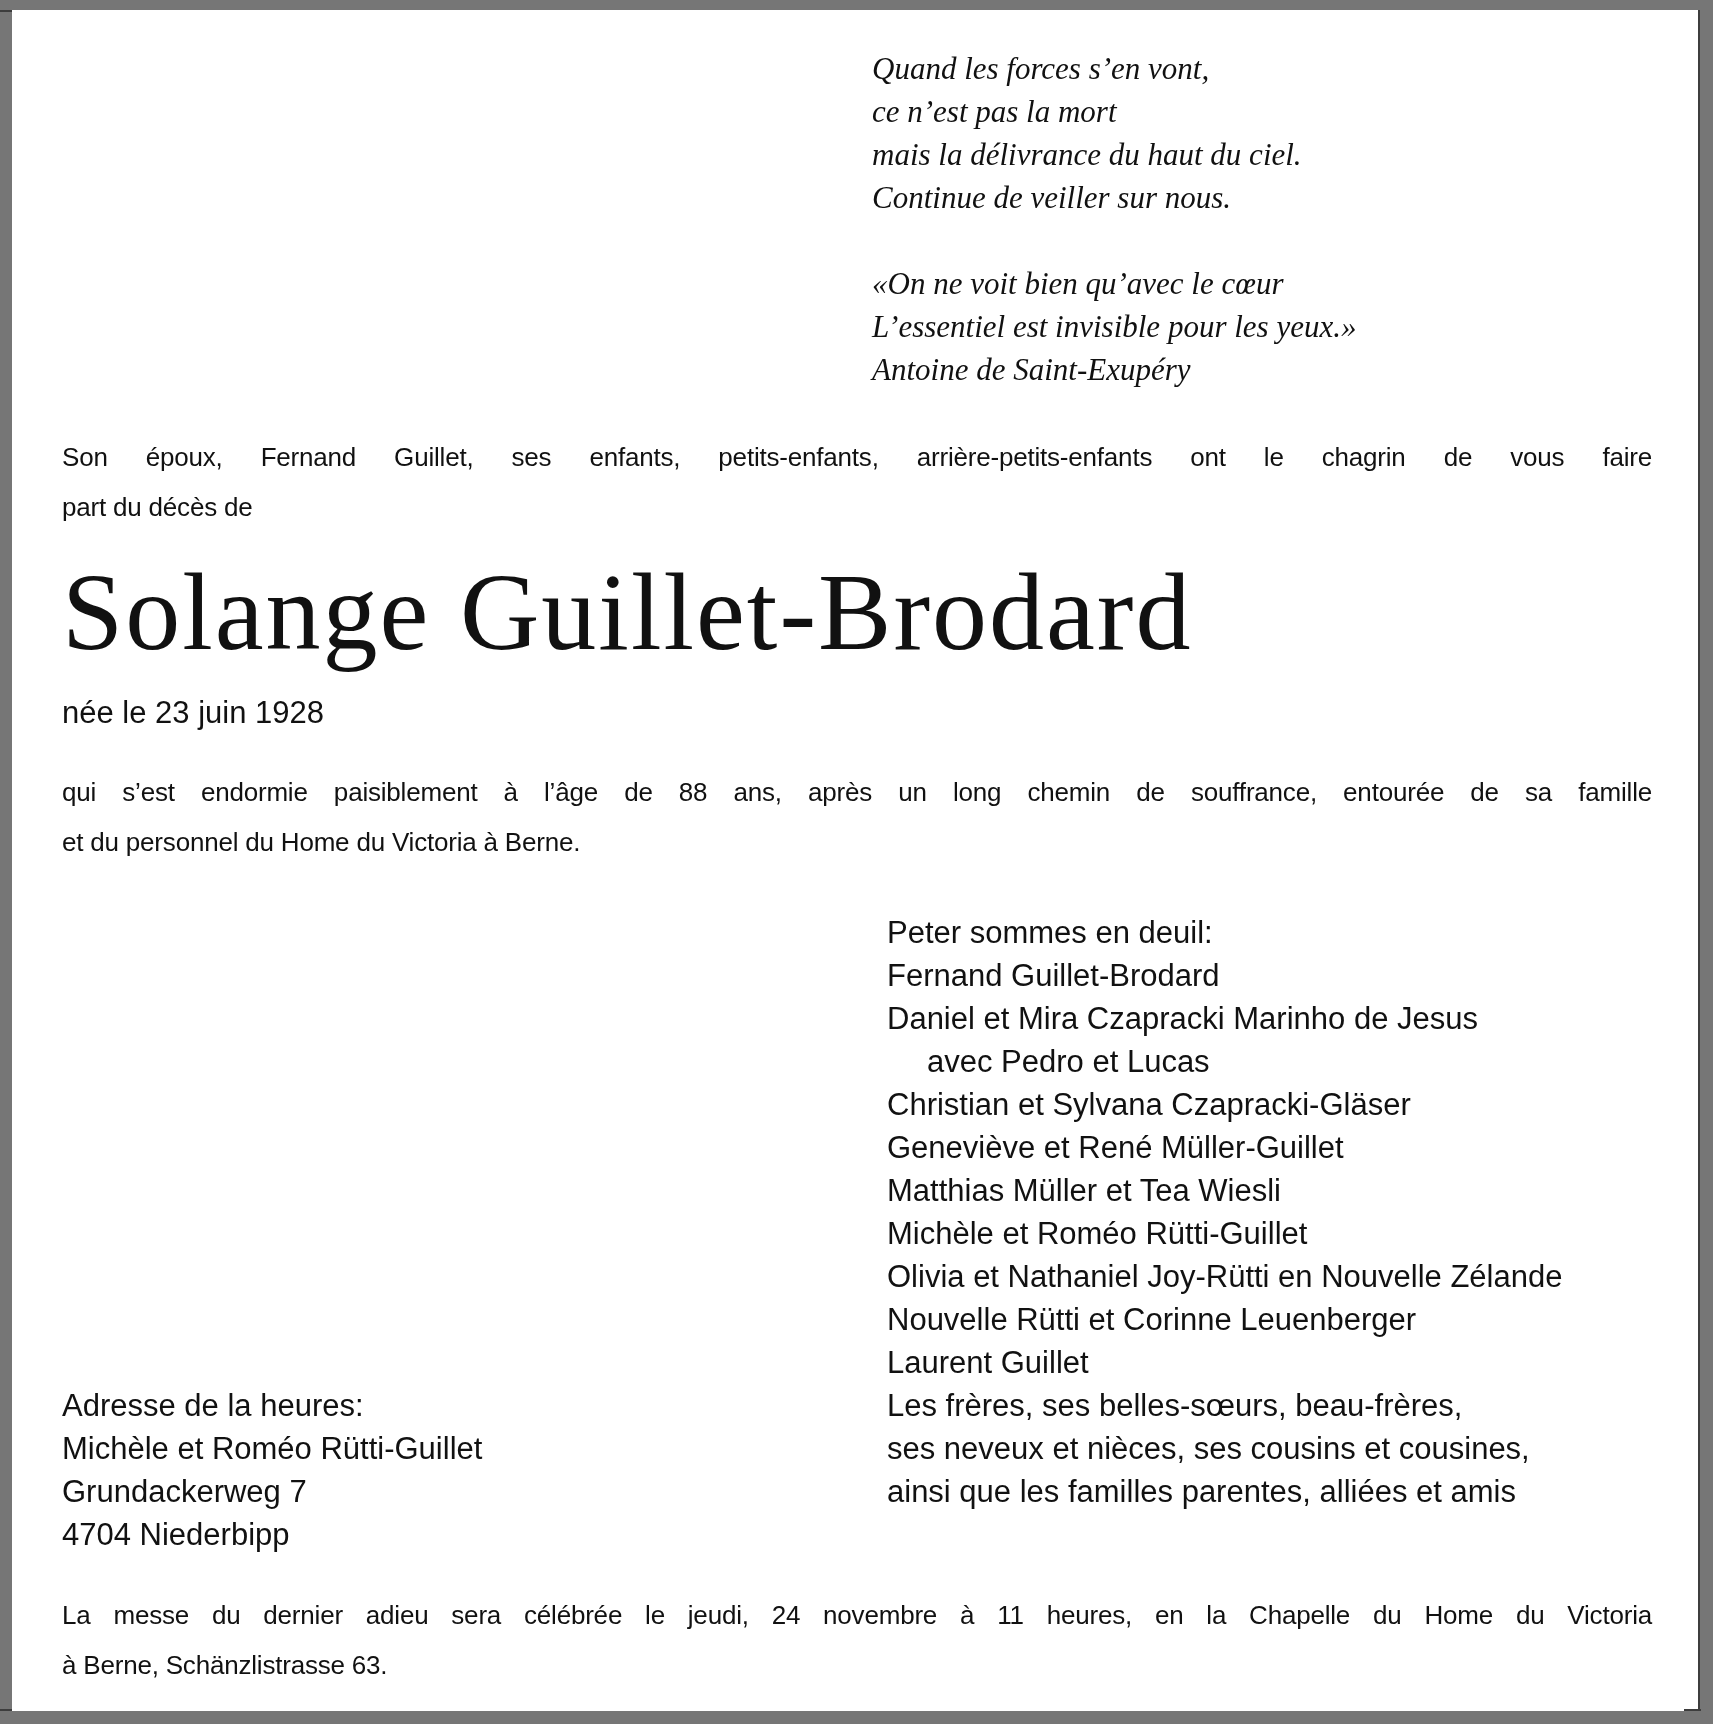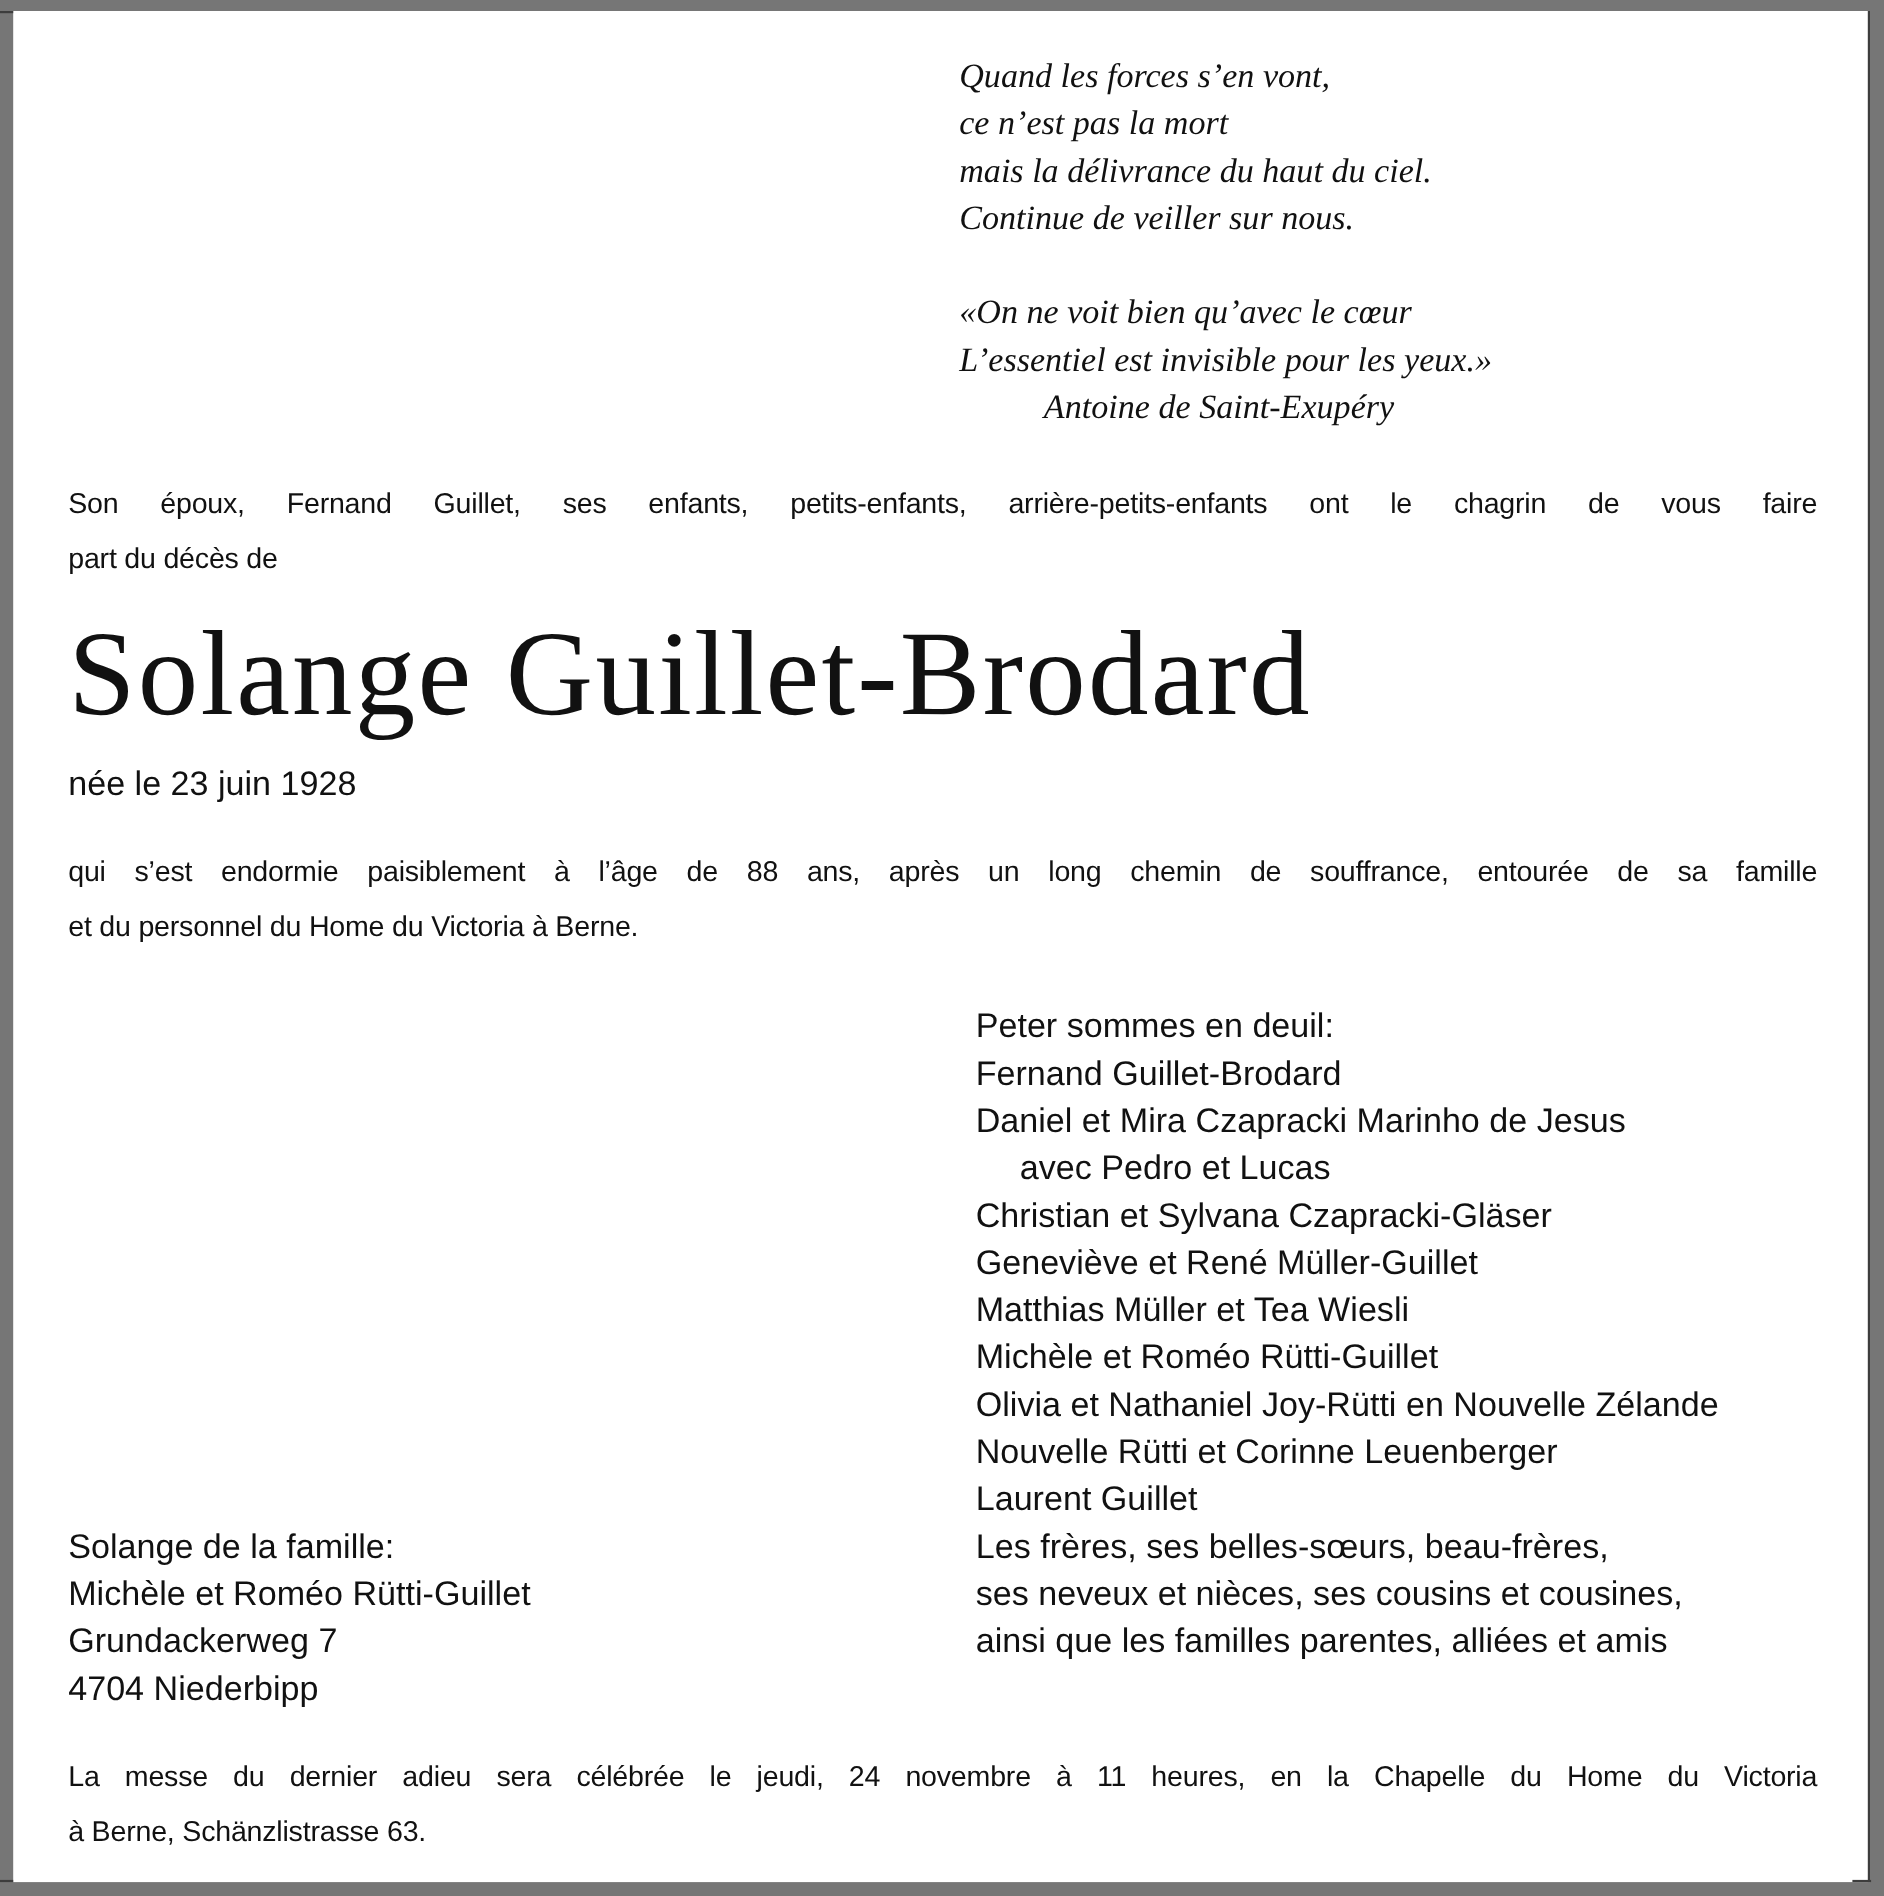--- a/index.html
+++ b/index.html
@@ -25,21 +25,21 @@
 
   
   .poem {
     position: absolute; left: 872px; top: 47px;
     font-family: "Liberation Serif", serif;
     font-style: italic;
     font-size: 31px; line-height: 43px;
     width: max-content;
   }
   .poem .pline { white-space: nowrap; min-height: 43px; }
-  .poem .attribution { text-align: center; padding-right: 12px; }
+  .poem .attribution { text-align: left; padding-right: 12px; }
 
   .para {
     position: absolute; left: 62px; width: 1590px;
     font-size: 26px; line-height: 50px; letter-spacing: -0.2px;
   }
   .announcement { top: 432px; }
   .passing      { top: 767px; }
   .service      { top: 1590px; }
   .jline { text-align: justify; text-align-last: justify; }
 
@@ -116,21 +116,21 @@
     <div class="mline">Michèle et Roméo Rütti-Guillet</div>
     <div class="mline">Olivia et Nathaniel Joy-Rütti en Nouvelle Zélande</div>
     <div class="mline">Nouvelle Rütti et Corinne Leuenberger</div>
     <div class="mline">Laurent Guillet</div>
     <div class="mline">Les frères, ses belles-sœurs, beau-frères,</div>
     <div class="mline">ses neveux et nièces, ses cousins et cousines,</div>
     <div class="mline">ainsi que les familles parentes, alliées et amis</div>
   </div>
 
   <div class="address">
-    <div class="aline">Solange de la famille:</div>
+    <div class="aline">Adresse de la heures:</div>
     <div class="aline">Michèle et Roméo Rütti-Guillet</div>
     <div class="aline">Grundackerweg 7</div>
     <div class="aline">4704 Niederbipp</div>
   </div>
 
   <div class="para service">
     <div class="jline">La messe du dernier adieu sera célébrée le jeudi, 24 novembre à 11 heures, en la Chapelle du Home du Victoria</div>
     <div>à Berne, Schänzlistrasse 63.</div>
   </div>
 

